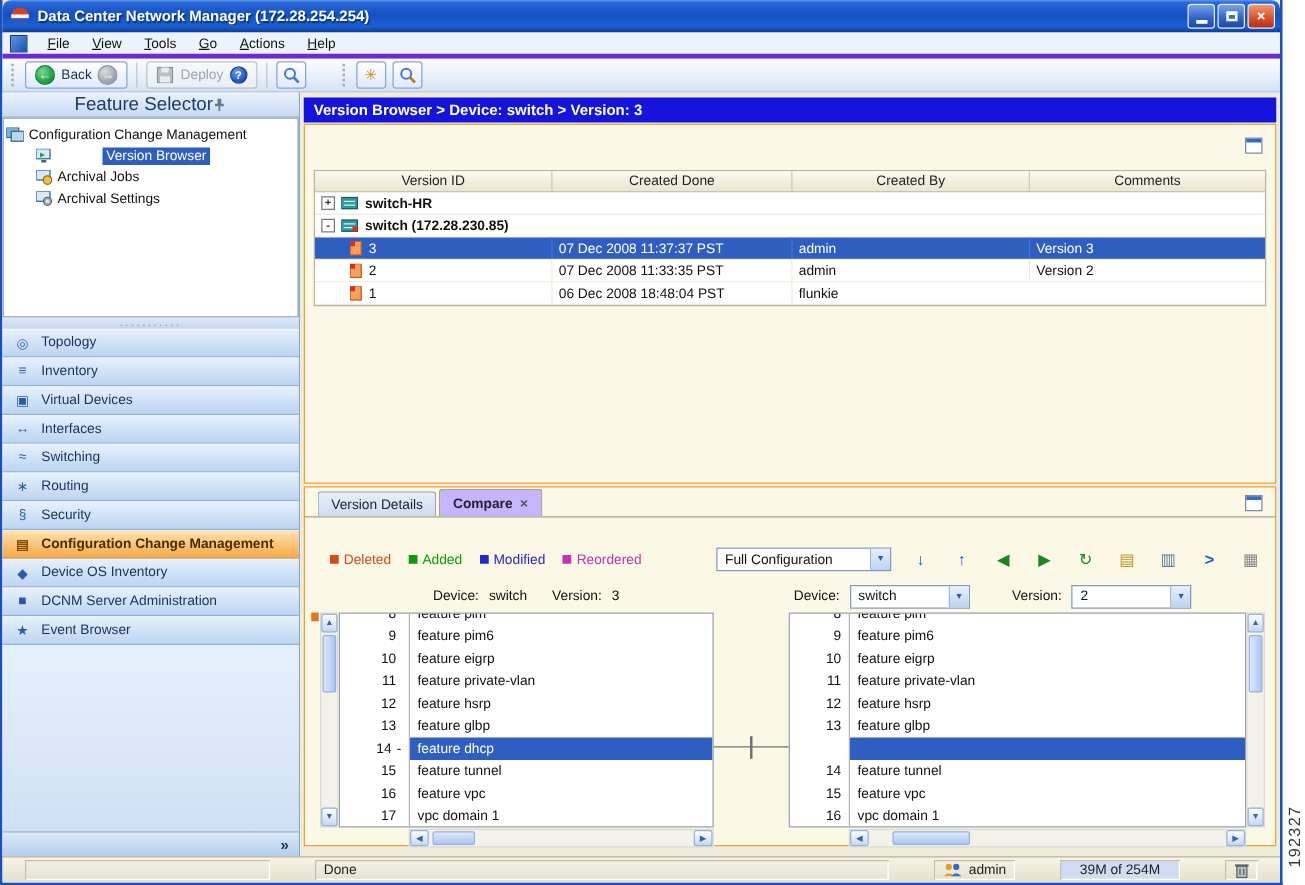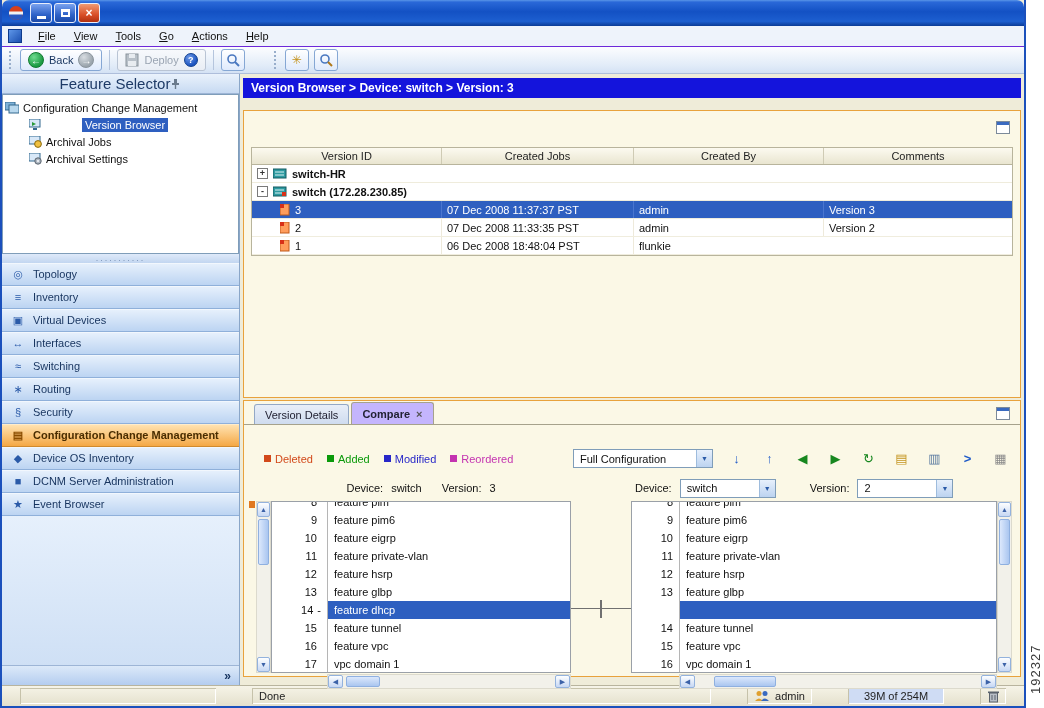--- a/index.html
+++ b/index.html
@@ -14,21 +14,21 @@
   .titlebar .title{color:#fff;font-size:12px;font-weight:bold;text-shadow:1px 1px 1px #07306e;flex:1;
     white-space:nowrap;overflow:hidden;}
   .winbtns{display:flex;gap:2px;}
   .winbtn{width:22px;height:20px;border:1px solid #e9eefb;border-radius:3px;display:flex;align-items:center;justify-content:center;
     background:linear-gradient(180deg,#7aa2ee,#2e62c8 60%,#1c4aa8);color:#fff;font-size:12px;font-weight:bold;cursor:default;}
   .winbtn.close{background:linear-gradient(180deg,#f09a72,#d94f27 60%,#b03010);}
   .winbtn .minbar{width:9px;height:3px;background:#fff;margin-top:9px;}
   .winbtn .restsq{width:9px;height:8px;border:2px solid #fff;border-top-width:3px;}
   .appicon{width:16px;height:16px;flex:0 0 16px;}
   
-  .menubar{height:21px;flex:0 0 21px;background:#eef3fb;border-bottom:1px solid #6d28d9;display:flex;align-items:center;padding:0 6px;gap:2px;}
+  .menubar{height:21px;flex:0 0 21px;background:#eef3fb;border-bottom:4px solid #6d28d9;display:flex;align-items:center;padding:0 6px;gap:2px;}
   .menu-appicon{width:14px;height:14px;background:linear-gradient(135deg,#5e96e8,#1b4fb0);border:1px solid #0d3a8c;margin-right:6px;}
   .menu-item{font-size:11px;color:#111;padding:2px 8px;cursor:default;}
   
   .toolbar{height:27px;flex:0 0 27px;background:linear-gradient(180deg,#fcfdff,#e2ecf8 70%,#d4e2f4);border-bottom:1px solid #aebedb;
     display:flex;align-items:center;padding:0 4px;gap:5px;}
   .grip{width:3px;height:18px;border-left:2px dotted #98aecb;margin:0 3px;}
   .tbtn{display:flex;align-items:center;gap:5px;height:22px;padding:0 7px;border:1px solid #85a7d4;border-radius:3px;
     background:linear-gradient(180deg,#ffffff,#dfeafc);font-size:11px;color:#16335e;cursor:default;}
   .tbtn.disabled{border-color:#b9c4d4;color:#9aa4b2;background:linear-gradient(180deg,#f7f9fc,#e9eef5);}
   .circ{width:16px;height:16px;border-radius:50%;display:flex;align-items:center;justify-content:center;color:#fff;font-size:10px;font-weight:bold;}
@@ -55,21 +55,21 @@
     background:linear-gradient(180deg,#e6f0fc,#bcd4f2);border-top:1px solid #f2f7fd;border-bottom:1px solid #8fb0da;}
   .nav-item.sel{background:linear-gradient(180deg,#ffe2b0,#f5a845);border-top:1px solid #ffeccb;border-bottom:1px solid #d08a2e;color:#4a2d00;font-weight:bold;}
   .nav-ico{width:16px;height:16px;display:flex;align-items:center;justify-content:center;font-size:11px;color:#2a5aa8;}
   .nav-item.sel .nav-ico{color:#8a4d00;}
   .nav-filler{flex:1;background:linear-gradient(180deg,#e6f0fc,#cfe0f5);}
   .chevband{height:20px;flex:0 0 20px;display:flex;align-items:center;justify-content:flex-end;padding:0 8px;
     background:linear-gradient(180deg,#dce9f9,#b4cdef);border-top:1px solid #9db5d6;color:#16335e;font-weight:bold;font-size:12px;}
   
   .main{flex:1;display:flex;flex-direction:column;padding:4px 3px 8px 3px;background:#efecd9;min-width:0;}
   .breadcrumb{height:20px;flex:0 0 20px;background:#1414dc;color:#fff;font-size:12px;font-weight:bold;
-    display:flex;align-items:center;padding:0 8px;margin-bottom:12px;}
+    display:flex;align-items:center;padding:0 8px;margin-bottom:1px;}
   .panel{border:1px solid #e8a23c;background:#fbf8e6;position:relative;}
   .vpanel{height:288px;flex:0 0 288px;margin-bottom:2px;}
   .cpanel{flex:1;display:flex;flex-direction:column;min-height:0;}
   .pmax{position:absolute;top:10px;right:10px;width:14px;height:13px;border:1px solid #7c8a9a;background:#fff;cursor:default;}
   .pmax::before{content:"";display:block;height:3px;background:#3a6ac0;}
   
   .vtable{margin:36px 7px 0 7px;border:1px solid #b8b49c;background:#fff;font-size:11px;}
   .vhead{display:grid;grid-template-columns:190px 192px 190px 1fr;height:17px;
     background:linear-gradient(180deg,#fcfaf0,#e9e5d0);border-bottom:1px solid #b8b49c;}
   .vhead span{display:flex;align-items:center;justify-content:center;border-right:1px solid #cfcbb4;color:#222;}
@@ -149,20 +149,21 @@
 
 <div class="screen">
   <div class="app">
 
     <div class="titlebar">
       <svg class="appicon" viewBox="0 0 16 16">
         <circle cx="8" cy="8" r="7" fill="#d8401c"></circle>
         <path d="M1 8 a7 7 0 0 0 14 0 z" fill="#2a58c0"></path>
         <rect x="1" y="6.5" width="14" height="3" fill="#f2f2f2"></rect>
       </svg>
+      <span class="title">Data Center Network Manager (172.28.254.254)</span>
       <div class="winbtns">
         <div class="winbtn">
             <span class="minbar"></span>
           </div>
         <div class="winbtn">
             <span class="restsq"></span>
           </div>
         <div class="winbtn close">
             <span>×</span>
           </div>
@@ -312,21 +313,21 @@
       </div>
 
       <div class="main">
         <div class="breadcrumb">Version Browser &gt; Device: switch &gt; Version: 3</div>
 
         <div class="panel vpanel">
           <div class="pmax"></div>
           <div class="vtable">
             <div class="vhead">
               <span>Version ID</span>
-              <span>Created Jobs</span>
+              <span>Created Done</span>
               <span>Created By</span>
               <span>Comments</span>
             </div>
             <div class="grow">
               <span class="expander">+</span>
               <svg width="14" height="13" viewBox="0 0 14 13">
                 <rect x="0" y="2" width="13" height="9" fill="#2e9aa0" stroke="#135a60"></rect>
                 <line x1="2" y1="5" x2="11" y2="5" stroke="#d8f0f2"></line>
                 <line x1="2" y1="8" x2="11" y2="8" stroke="#d8f0f2"></line>
               </svg>

